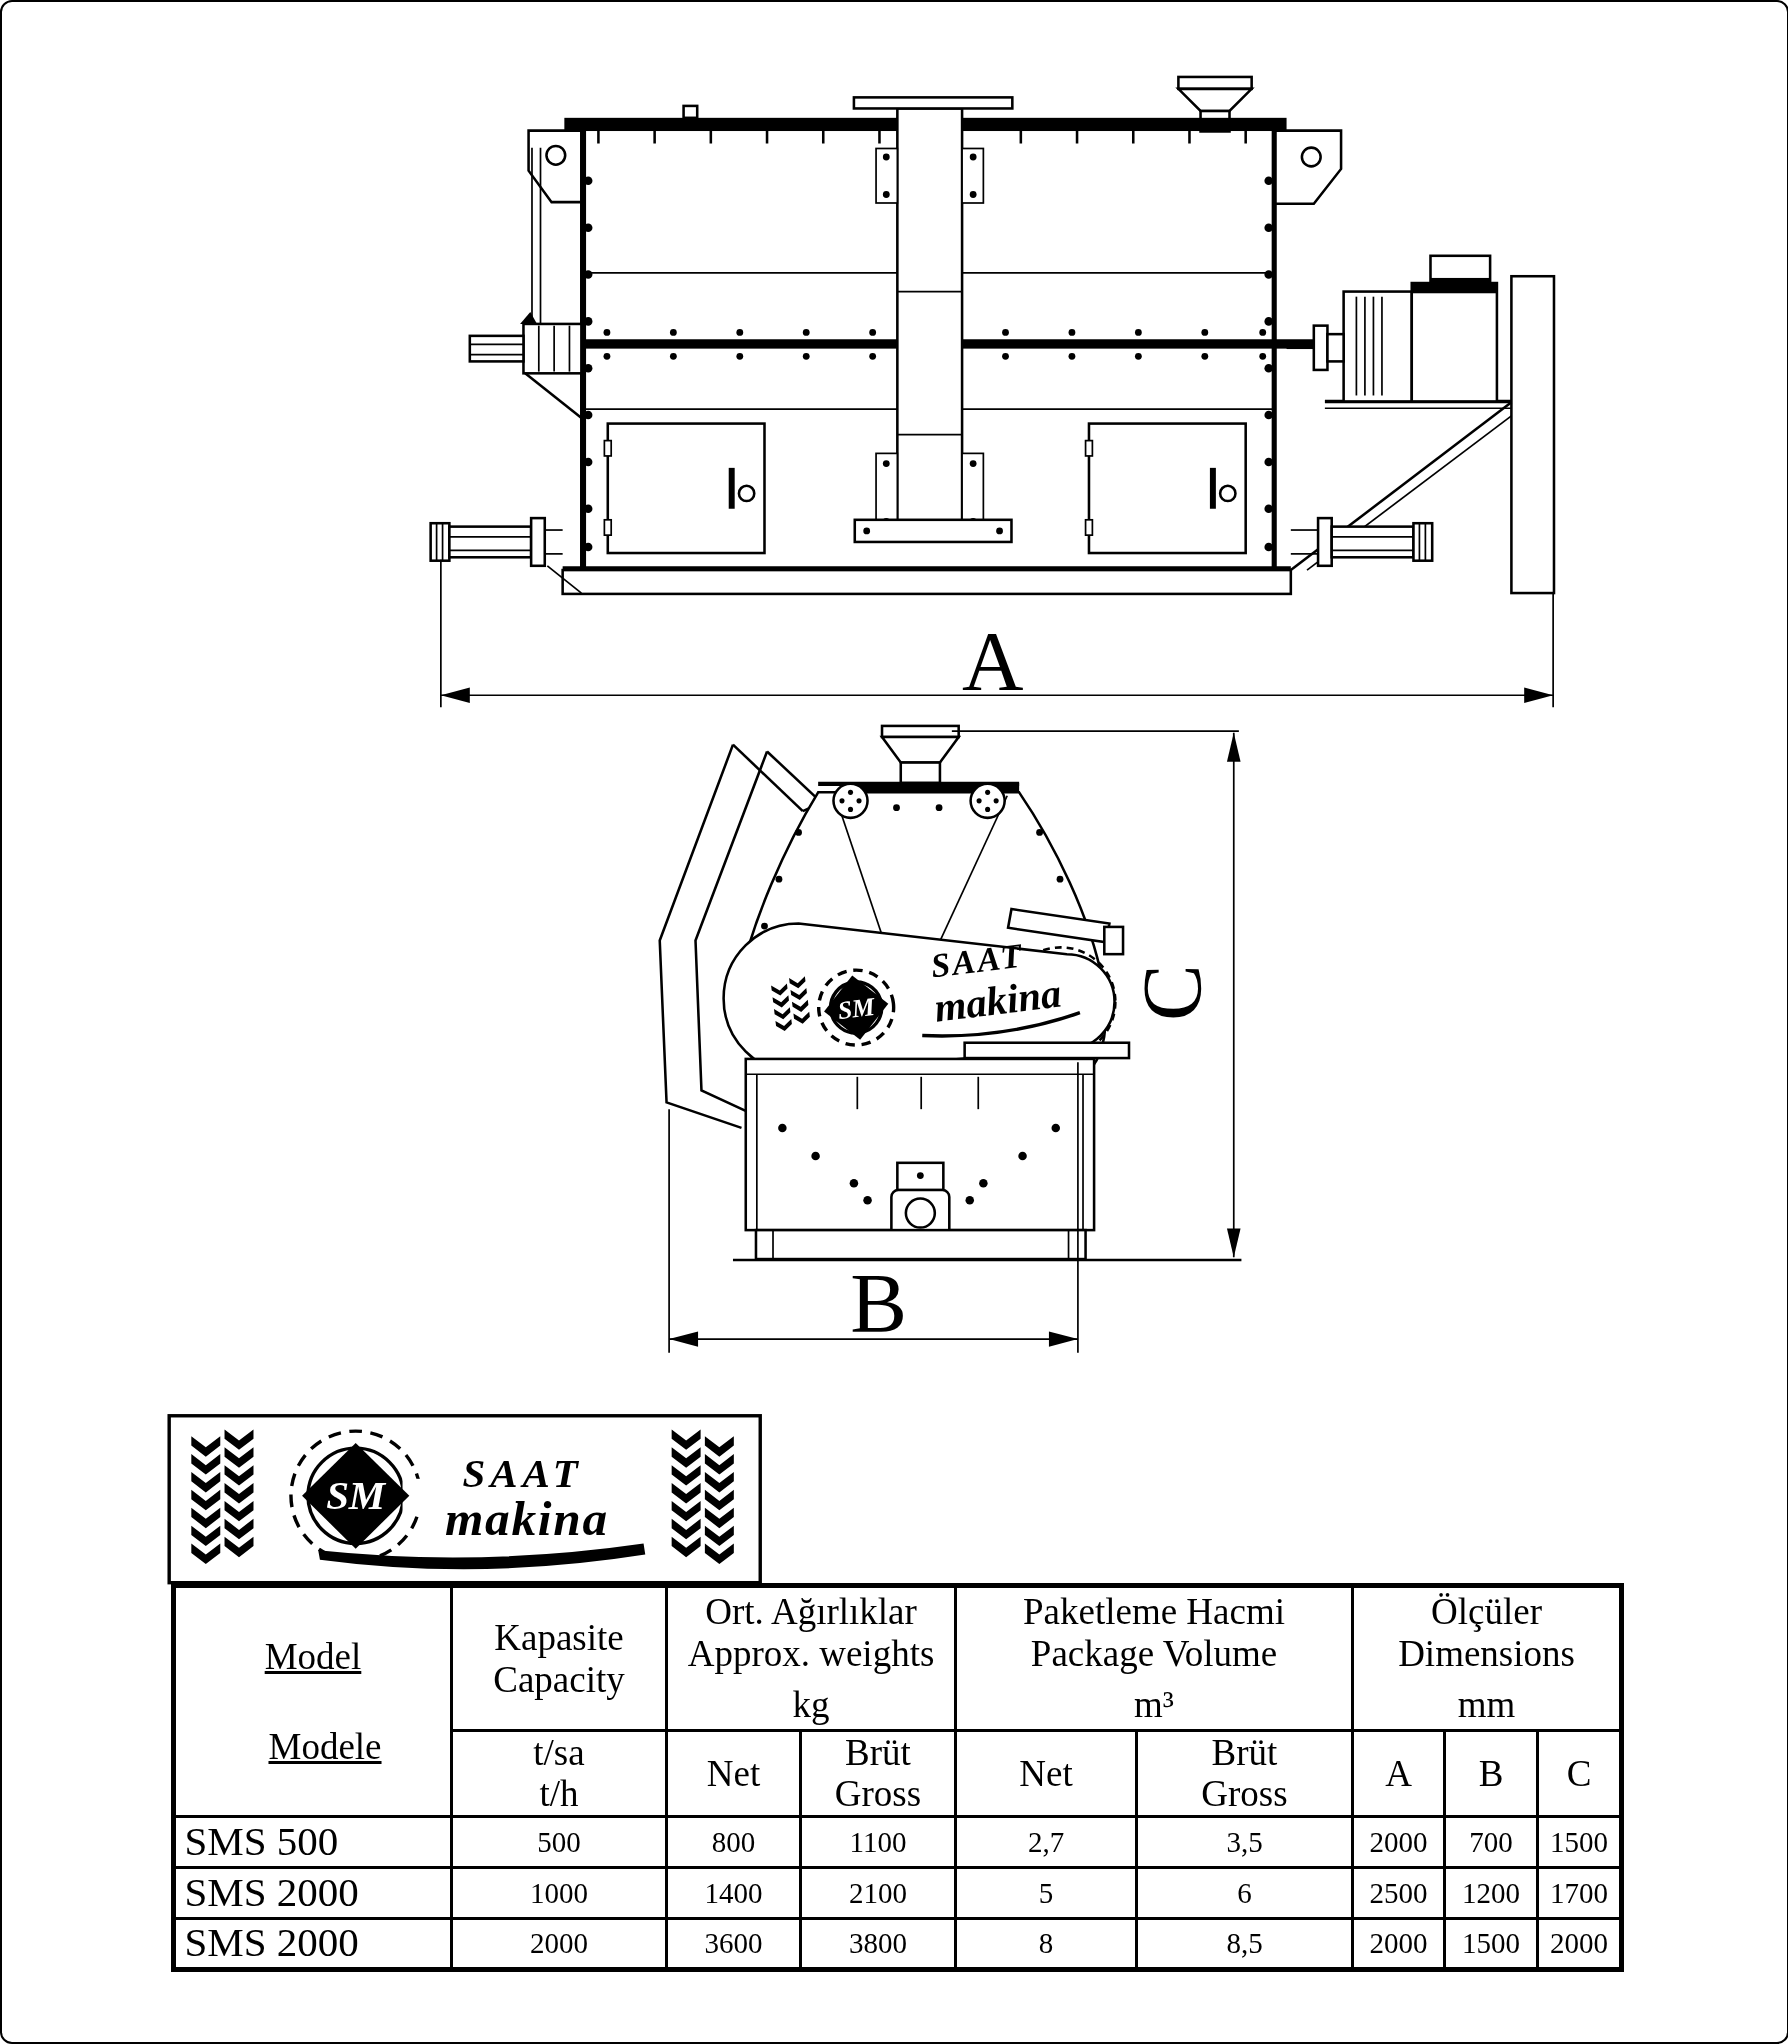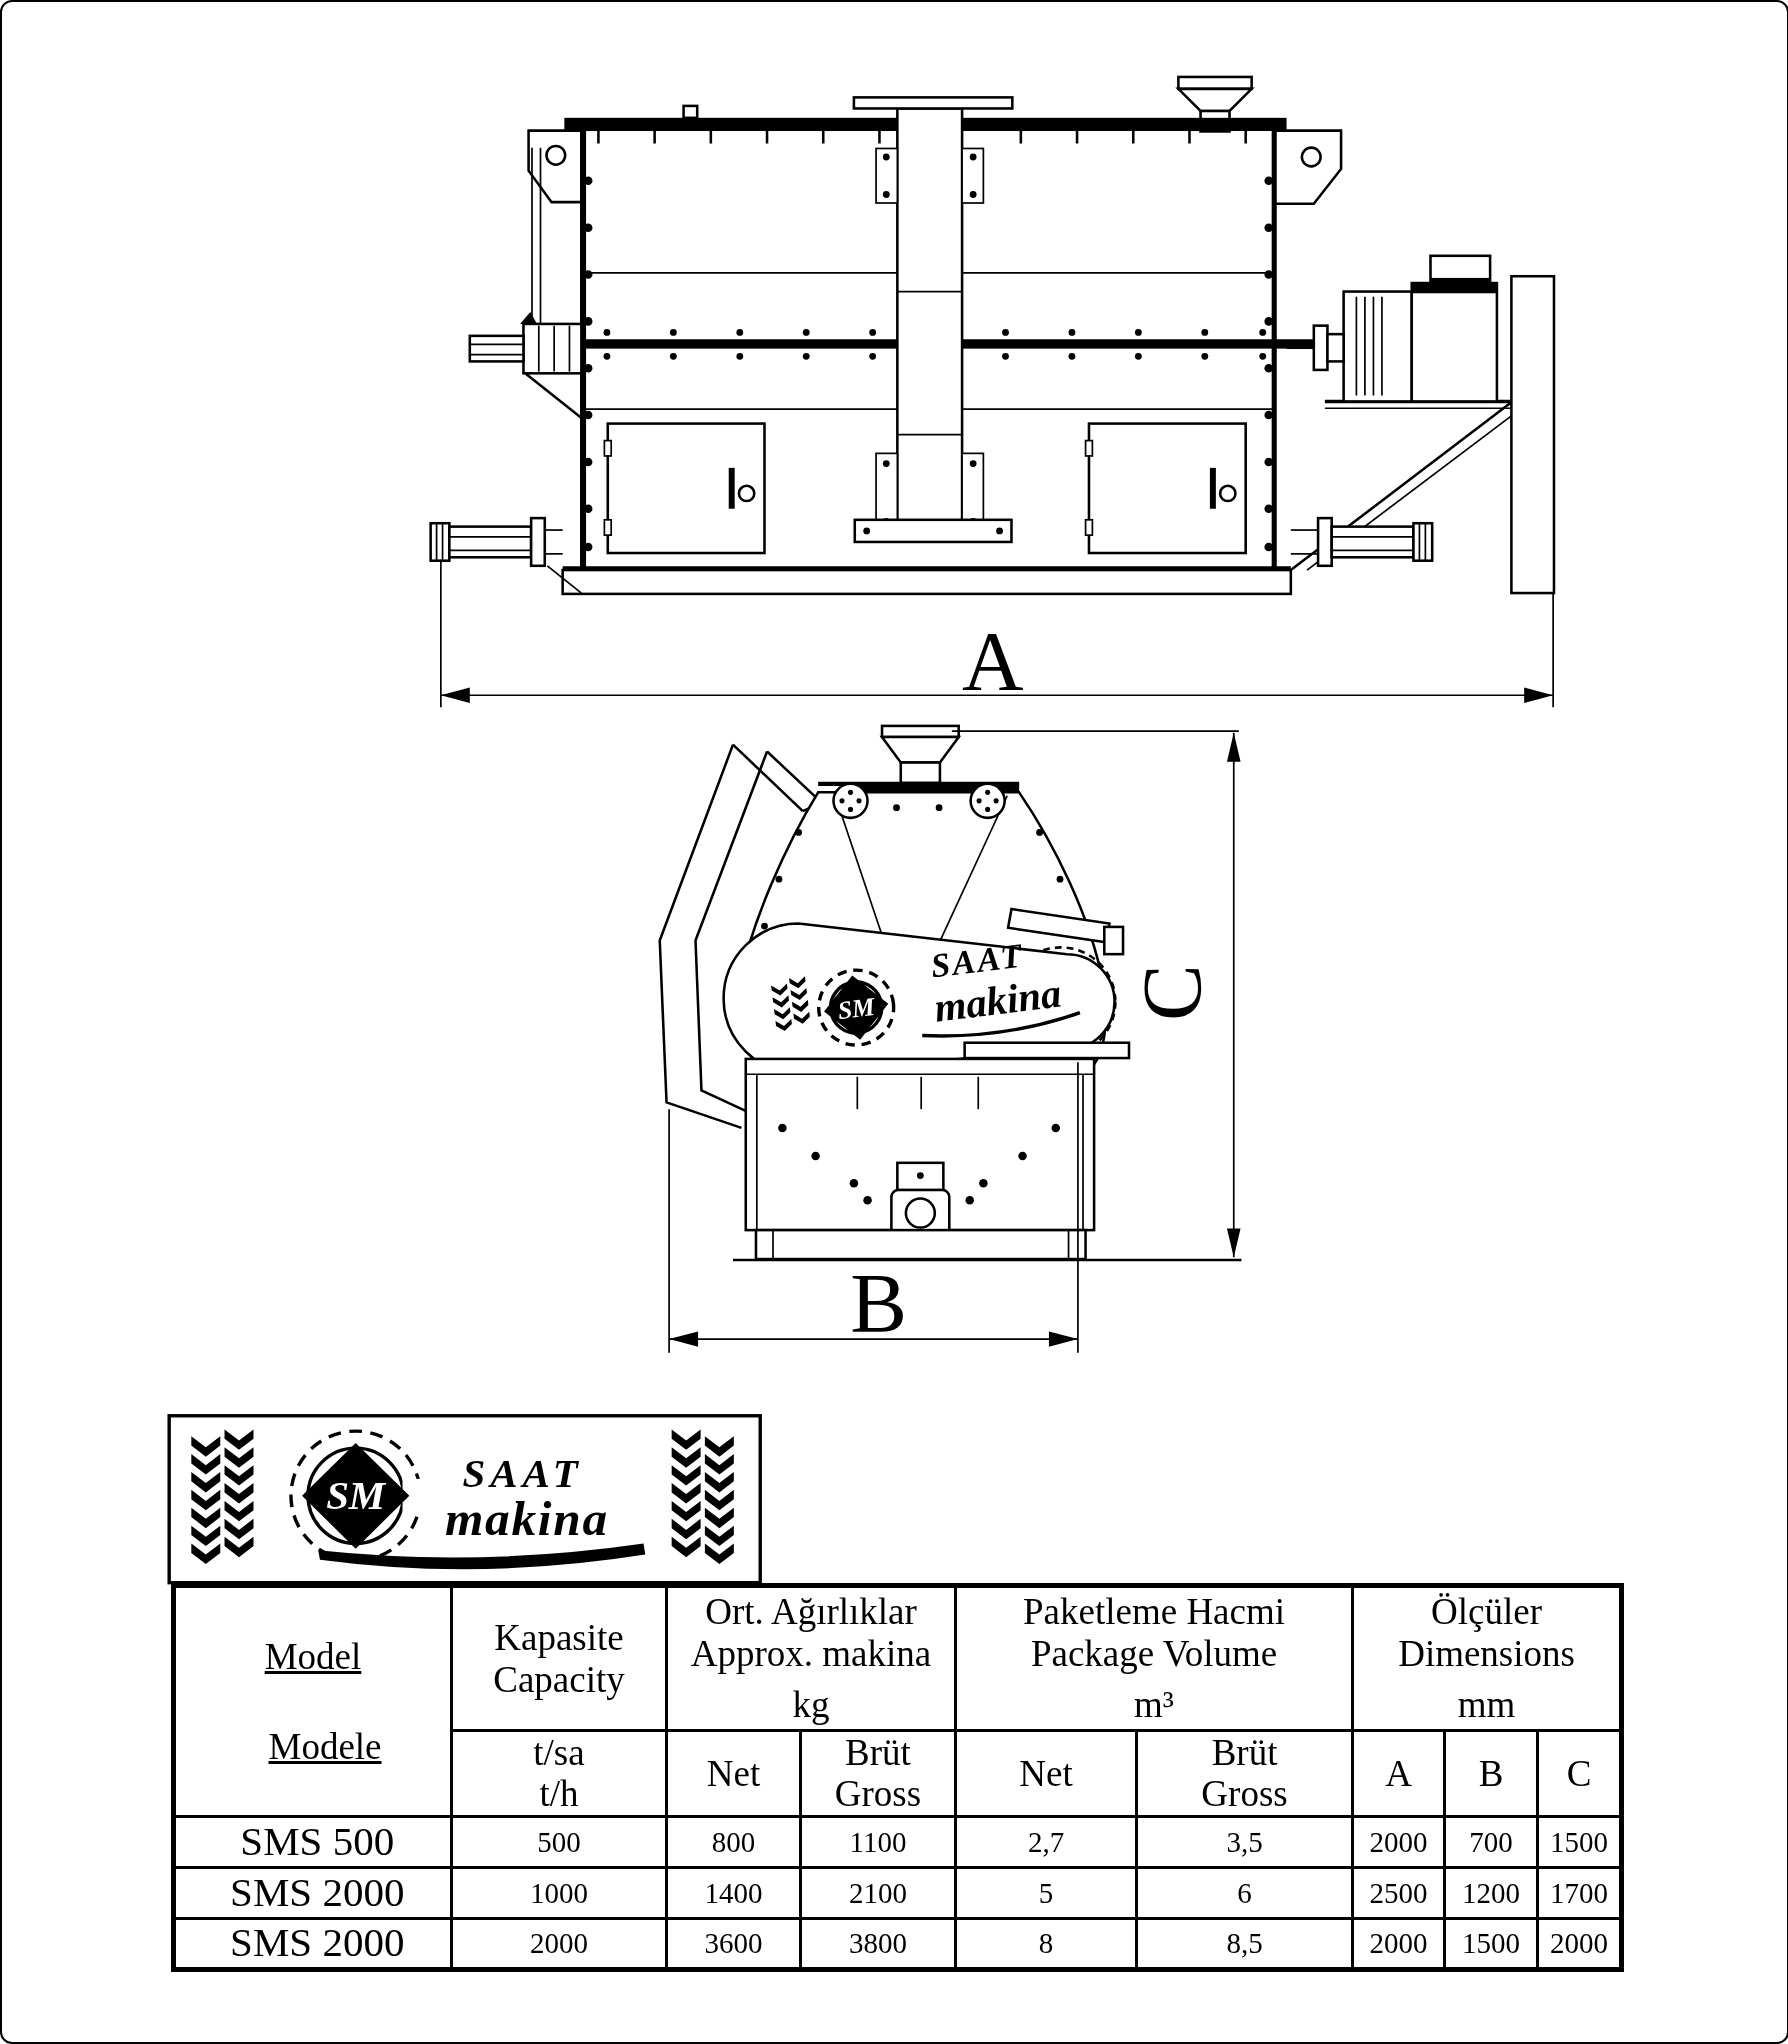--- a/index.html
+++ b/index.html
@@ -32,21 +32,21 @@
   #spec td{
     border:3.4px solid #000;text-align:center;vertical-align:middle;
     padding:0;font-size:37px;line-height:1.12;overflow:hidden;
   }
   #spec{border:5.1px solid #000;}
   #spec tr.rgroup td{font-size:37px;}
   #spec td.modelh{font-size:43px;text-decoration:underline;}
   #spec td.modelh .l2{margin-top:49px;margin-left:24px;}
   #spec td .unit{margin-top:10px;}
   #spec tr.rdata td{font-size:29px;}
-  #spec tr.rdata td.mdl{text-align:center;padding-left:8.5px;font-size:41px;}
+  #spec tr.rdata td.mdl{text-align:left;padding-left:8.5px;font-size:41px;}
   #spec tr.rsub td{font-size:37px;}
 </style>
 </head>
 <body>
 
 <div id="page">
 
 <svg id="dwg" viewBox="0 0 2100 2400">
   <defs>
     <path id="chev" d="M0 0 L17 13 L34 0 L34 11 L17 24 L0 11 Z"></path>
@@ -456,21 +456,21 @@
       <td rowspan="2" class="modelh">
         <div class="l1">Model</div>
         <div class="l2">Modele</div>
       </td>
       <td>
         <div>Kapasite</div>
         <div>Capacity</div>
       </td>
       <td colspan="2">
         <div>Ort. Ağırlıklar</div>
-        <div>Approx. makina</div>
+        <div>Approx. weights</div>
         <div class="unit">kg</div>
       </td>
       <td colspan="2">
         <div>Paketleme Hacmi</div>
         <div>Package Volume</div>
         <div class="unit">m³</div>
       </td>
       <td colspan="3">
         <div>Ölçüler</div>
         <div>Dimensions</div>

